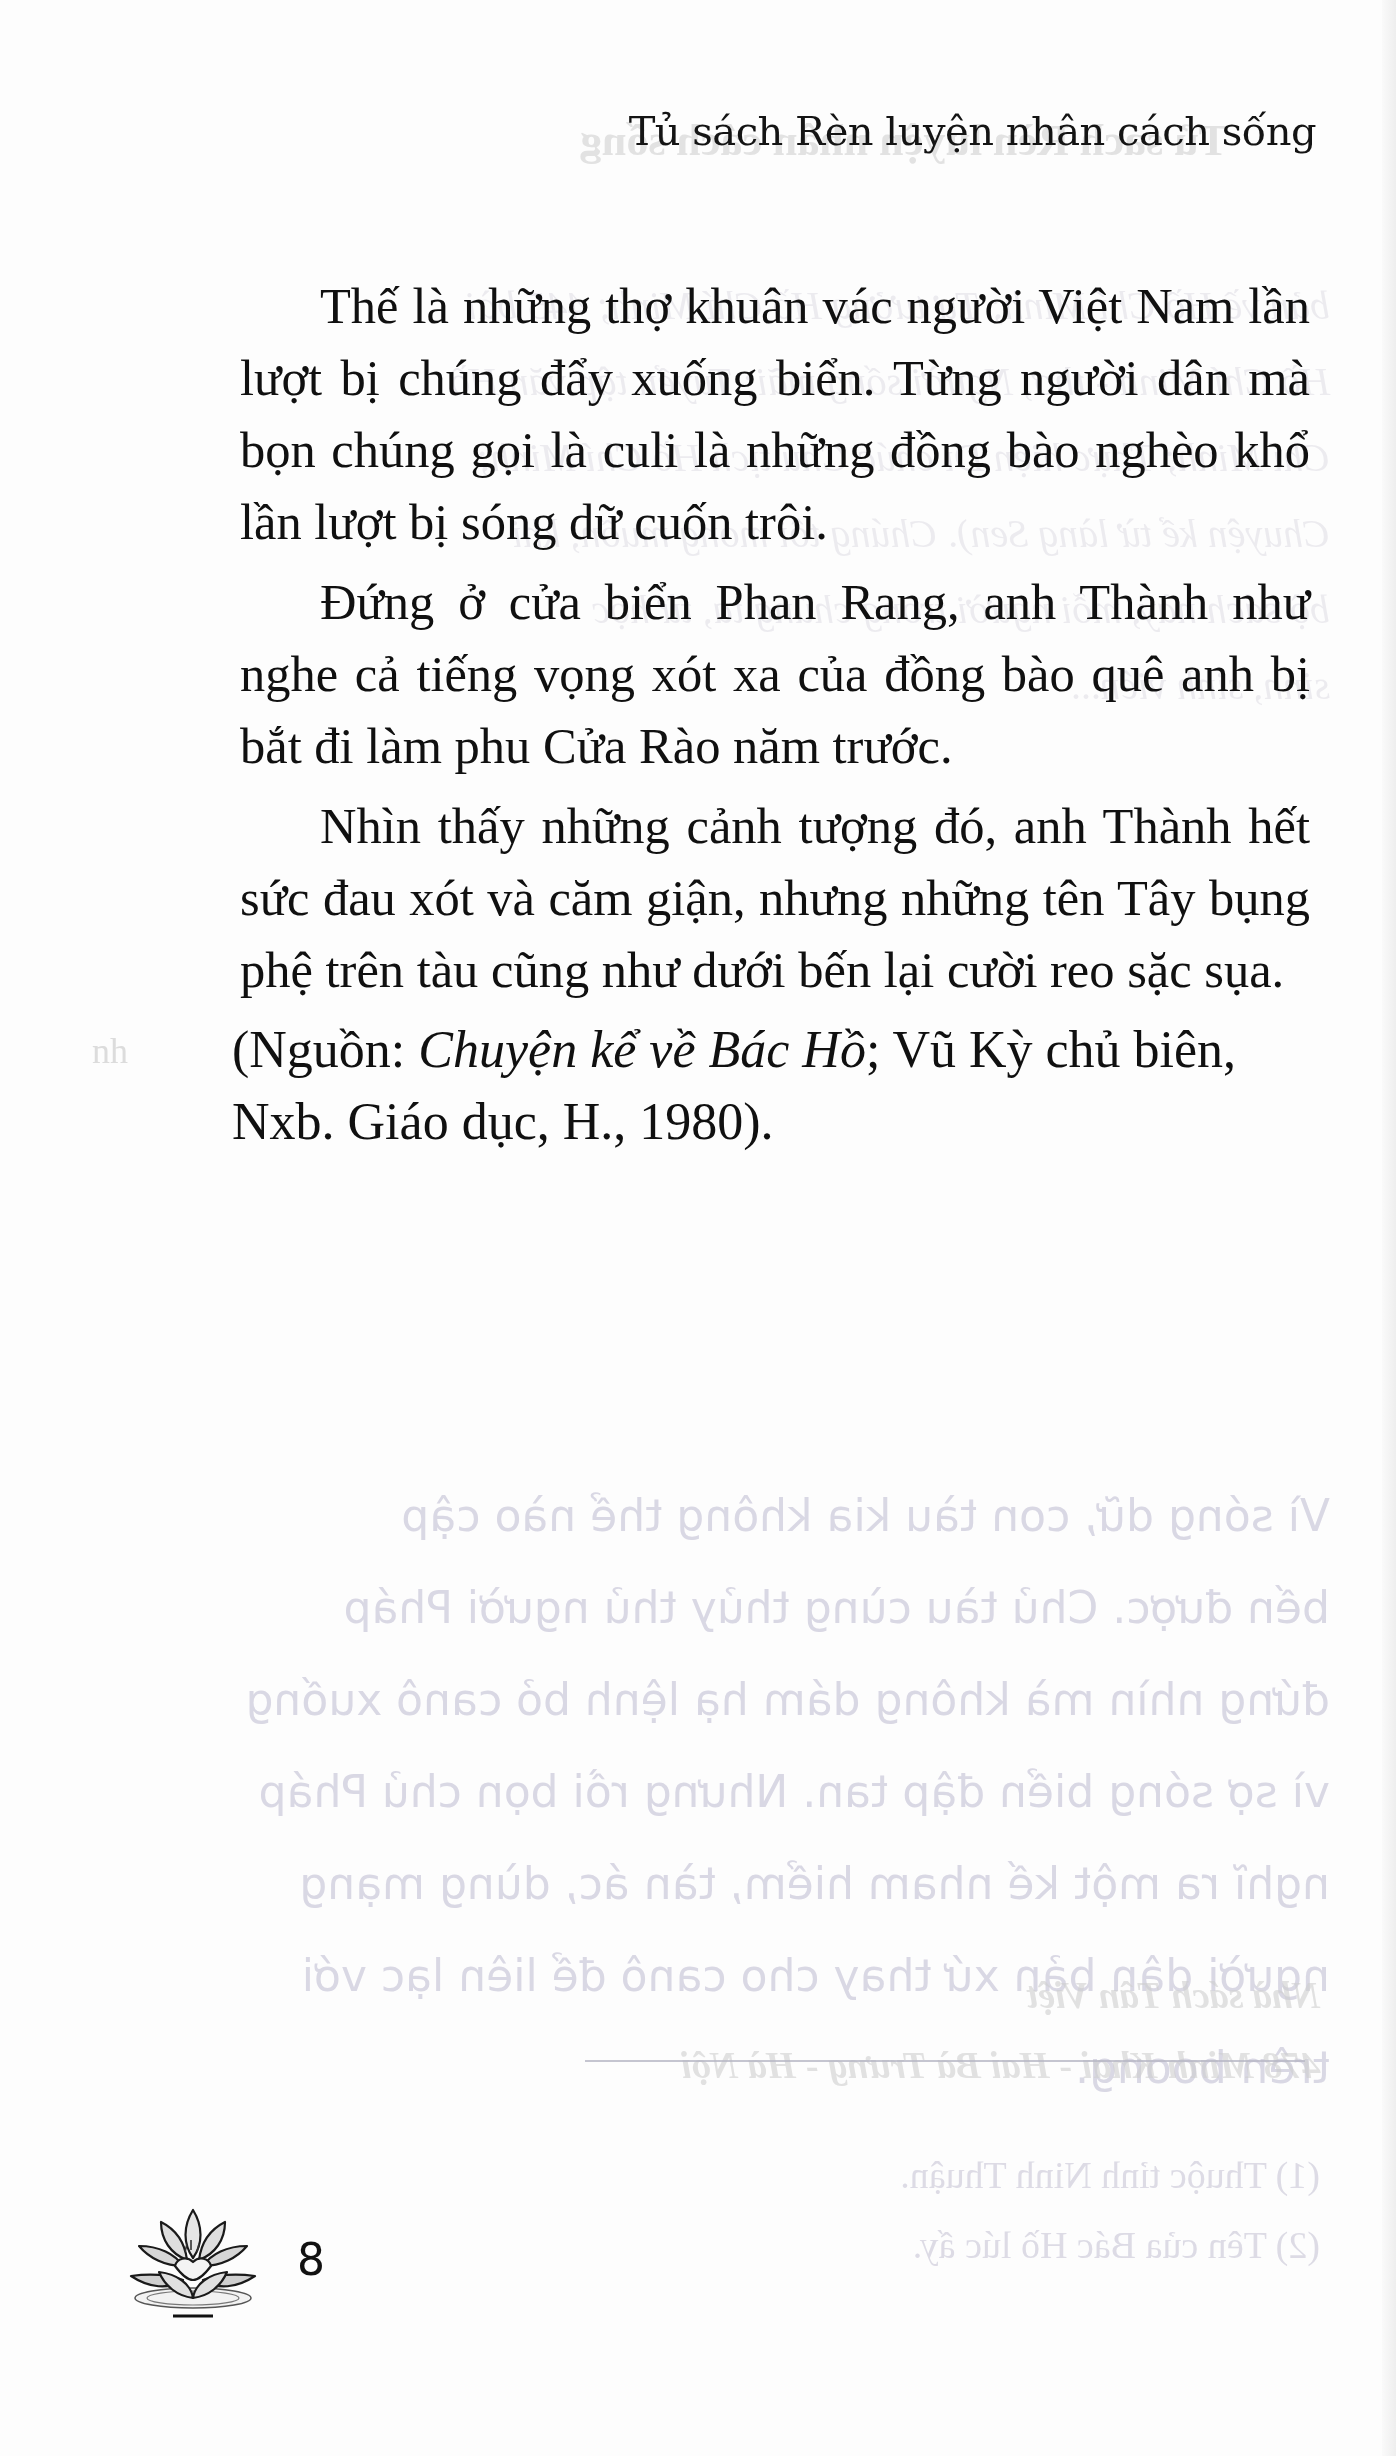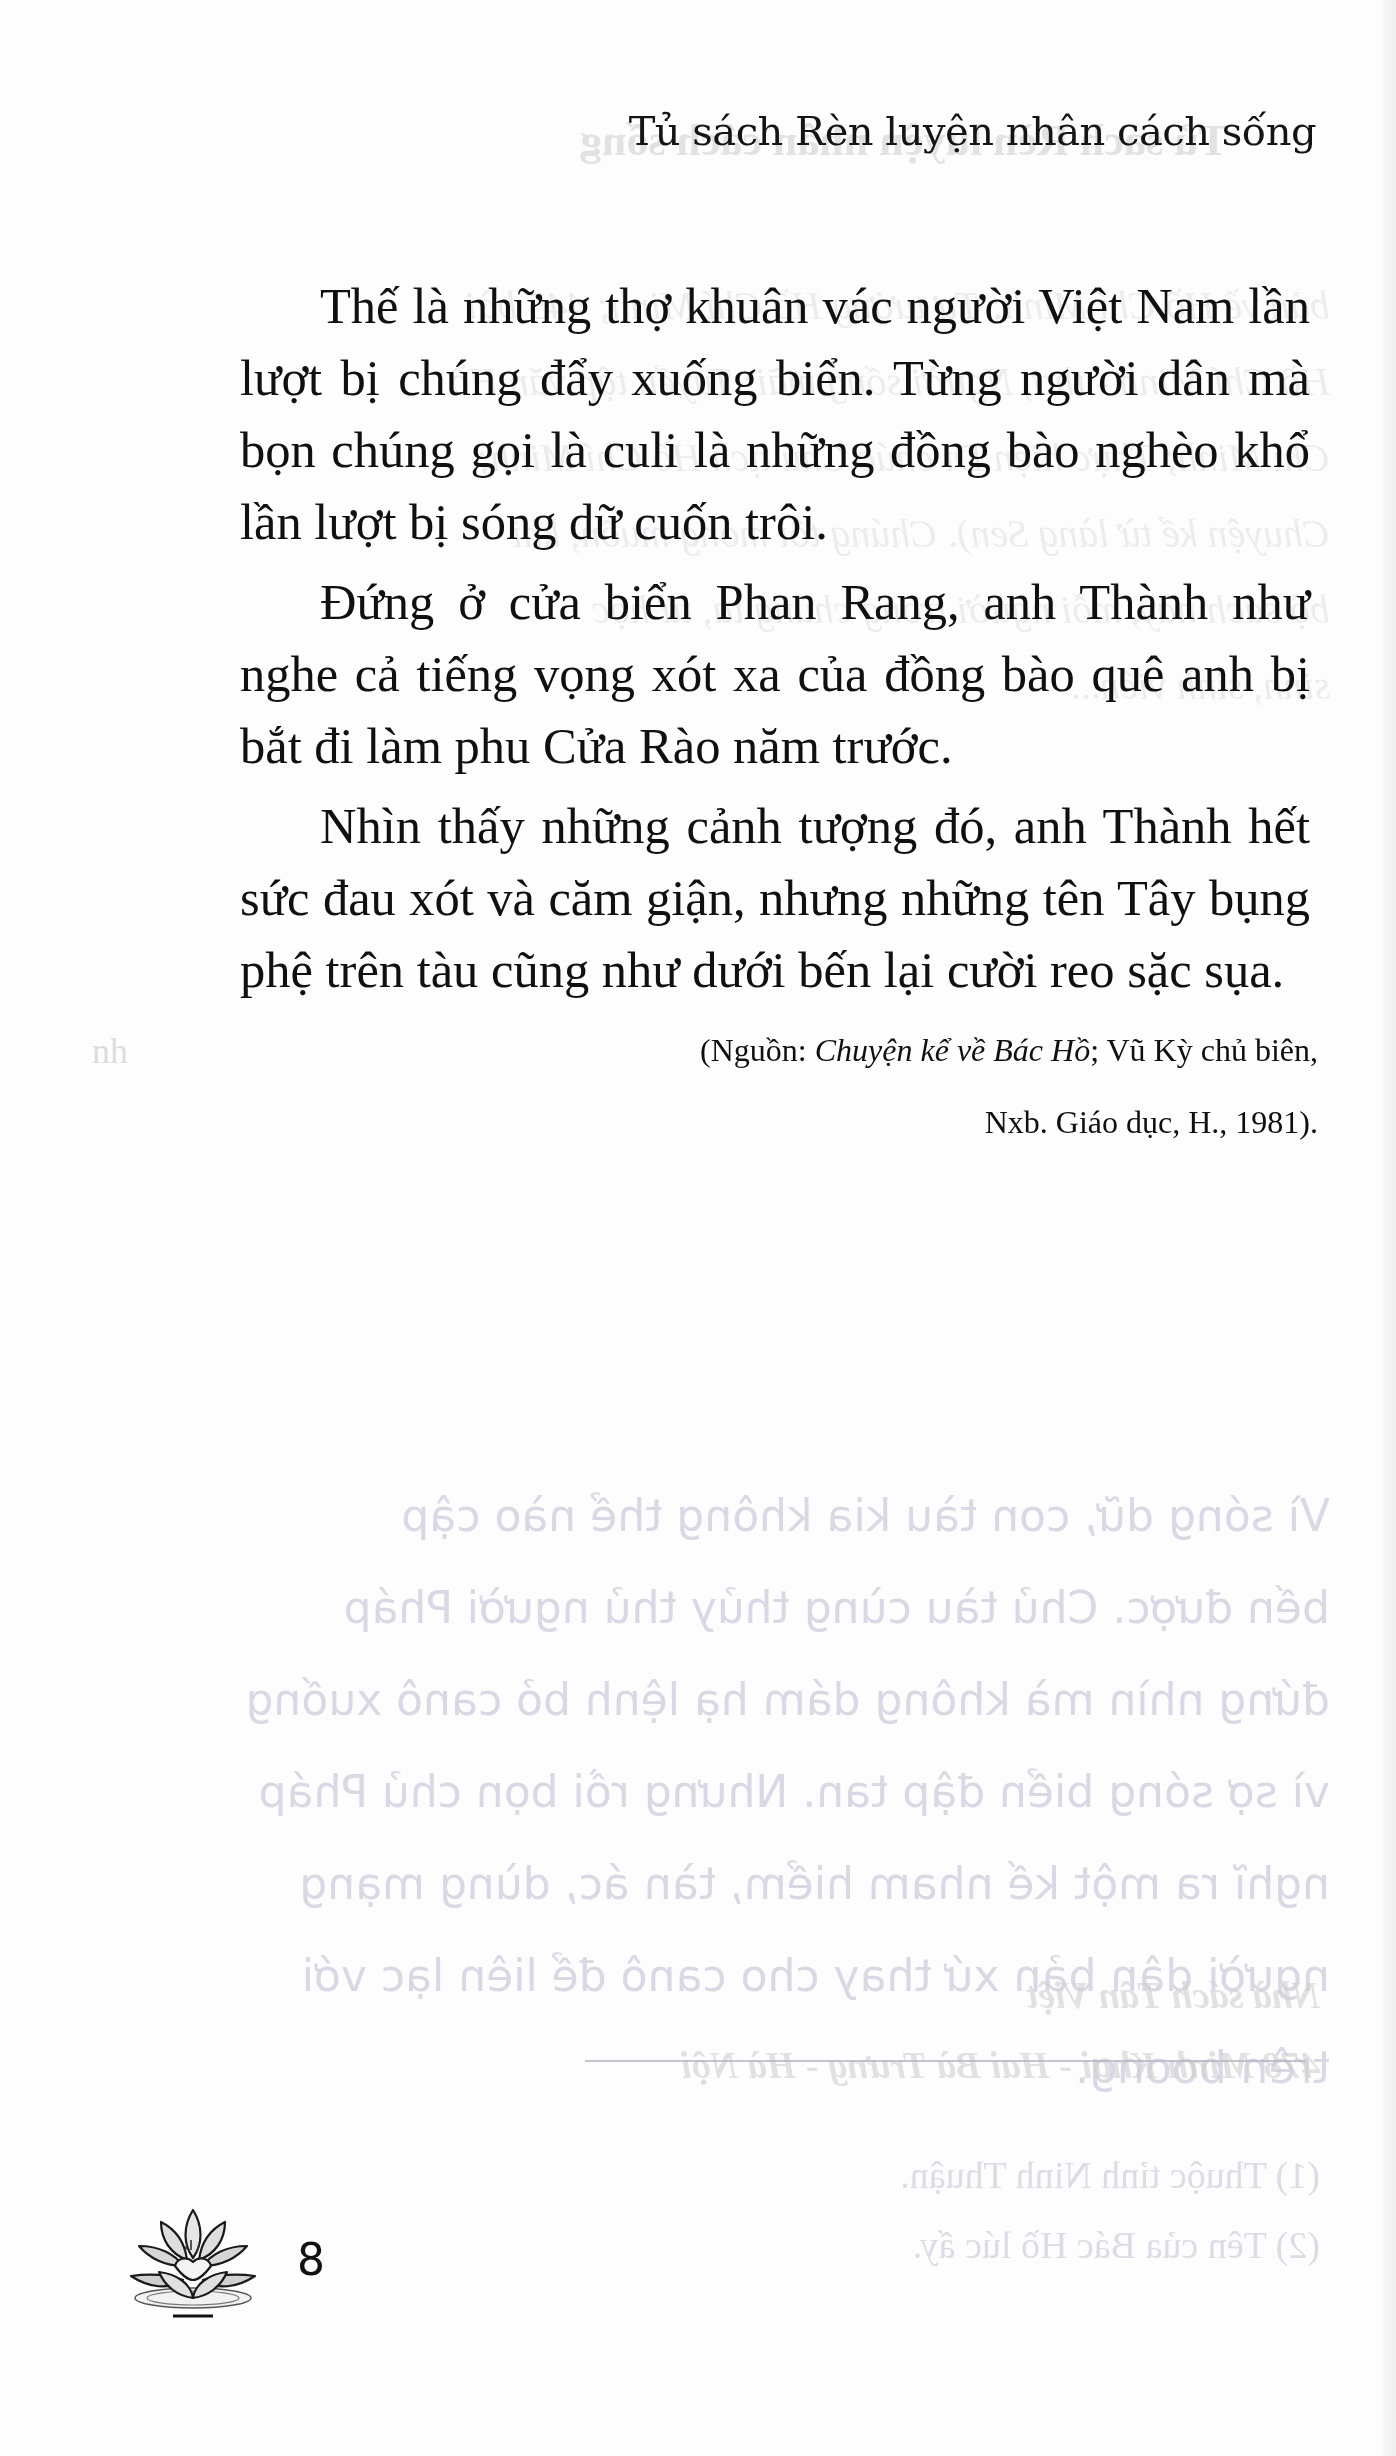--- a/index.html
+++ b/index.html
@@ -113,22 +113,22 @@
       line-height: 72px;
       color: #101010;
     }
     .para {
       margin: 8px;
       text-align: justify;
       text-indent: 80px;
     }
     .para + .para { margin-top: 0; }
     .source {
-      text-align: right;
-      font-size: 32px;
+      text-align: left;
+      font-size: 52px;
       line-height: 72px;
       margin-top: 0;
     }
     .source .src-title { font-style: italic; }
     .source .src-line { display: block; }
 
     
     .footer {
       position: absolute;
       left: 125px;
@@ -186,21 +186,21 @@
 <div class="bleed-rule"></div>
 
 <div class="running-header">Tủ sách Rèn luyện nhân cách sống</div>
 
 <div class="body-text">
   <p class="para">Thế là những thợ khuân vác người Việt Nam lần lượt bị chúng đẩy xuống biển. Từng người dân mà bọn chúng gọi là culi là những đồng bào nghèo khổ lần lượt bị sóng dữ cuốn trôi.</p>
   <p class="para">Đứng ở cửa biển Phan Rang, anh Thành như nghe cả tiếng vọng xót xa của đồng bào quê anh bị bắt đi làm phu Cửa Rào năm trước.</p>
   <p class="para">Nhìn thấy những cảnh tượng đó, anh Thành hết sức đau xót và căm giận, nhưng những tên Tây bụng phệ trên tàu cũng như dưới bến lại cười reo sặc sụa.</p>
   <div class="source">
     <span class="src-line"><span>(Nguồn: </span><span class="src-title">Chuyện kể về Bác Hồ</span><span>; Vũ Kỳ chủ biên,</span></span>
-    <span class="src-line">Nxb. Giáo dục, H., 1981).</span>
+    <span class="src-line">Nxb. Giáo dục, H., 1980).</span>
   </div>
 </div>
 
 <div class="footer">
   <svg class="lotus-icon" viewBox="0 0 140 130">
     <g fill="#ffffff" stroke="#1a1a1a" stroke-width="2.2" stroke-linejoin="round">
 
       <ellipse cx="68" cy="98" rx="58" ry="10" fill="#f2f2f2" stroke="#555" stroke-width="1.5"></ellipse>
       <ellipse cx="68" cy="98" rx="46" ry="7" fill="none" stroke="#777" stroke-width="1.2"></ellipse>
 

